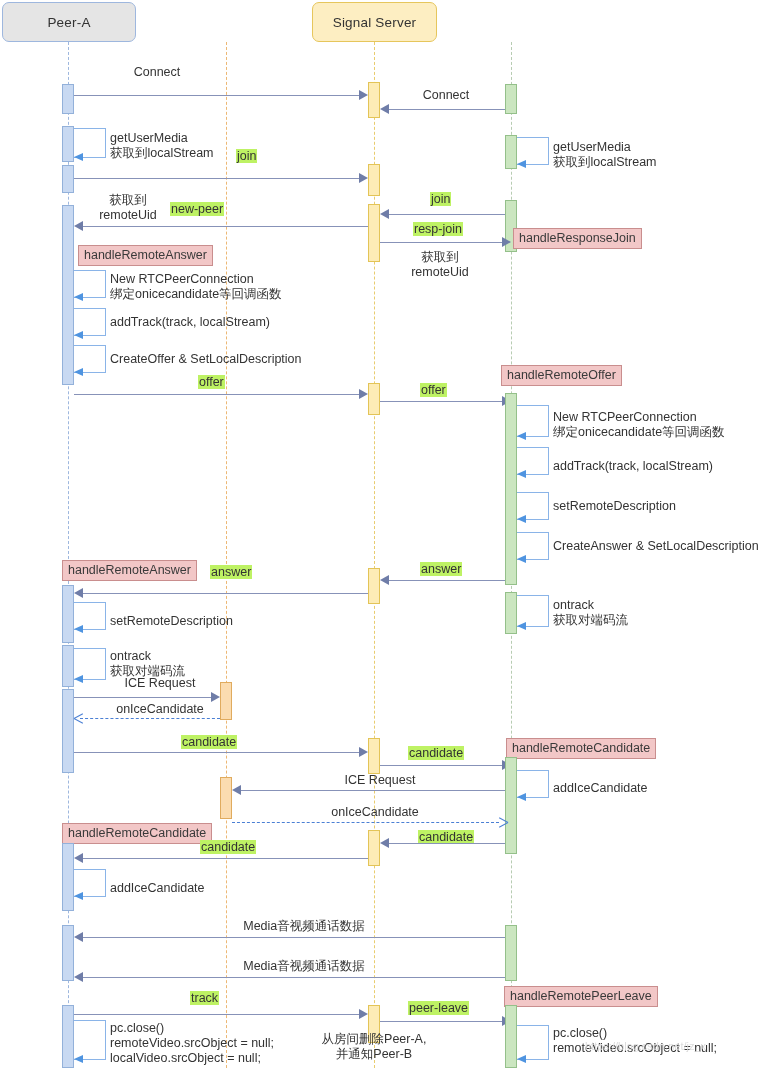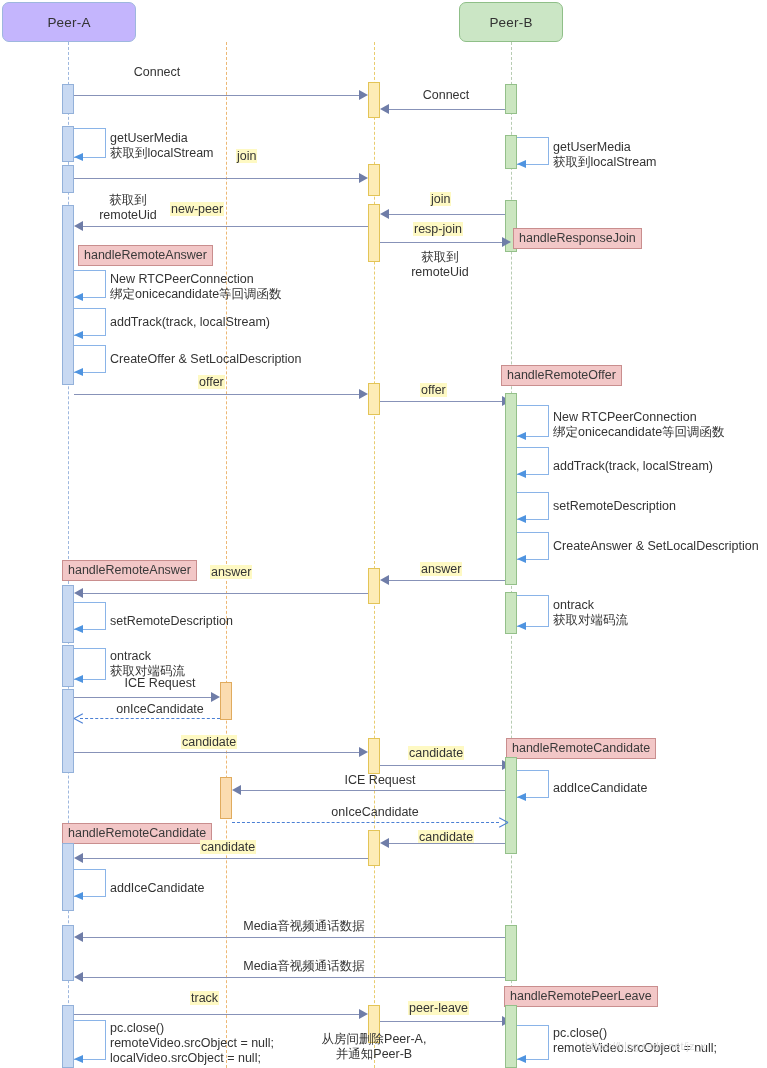--- a/index.html
+++ b/index.html
@@ -4,21 +4,21 @@
 <title>WebRTC Sequence Diagram</title>
 <style>
   html,body{margin:0;padding:0;background:#ffffff;}
   body{font-family:"Liberation Sans","DejaVu Sans",sans-serif;}
   #canvas{position:relative;width:767px;height:1068px;background:#fff;overflow:hidden;}
 
   
   .actor{position:absolute;border-radius:7px;border:1.2px solid #999;
          display:flex;align-items:center;justify-content:center;
          font-size:13.5px;color:#333;letter-spacing:.2px;box-sizing:border-box;}
-  .actor.a{background:#c4b5fd;border-color:#9eb7de;align-items:center;}
+  .actor.a{background:#e5e5e5;border-color:#9eb7de;align-items:center;}
   .actor.c{background:#fde3c6;border-color:#e8b268;}
   .actor.s{background:#fdeec2;border-color:#e6c65c;}
   .actor.b{background:#cbe6c5;border-color:#8fbf88;}
 
   
   .lifeline{position:absolute;width:0;border-left-width:1.4px;border-left-style:dashed;}
   .ll-a{border-left-color:#9eb7de;}
   .ll-c{border-left-color:#edb874;}
   .ll-s{border-left-color:#e9cc6e;}
   .ll-b{border-left-color:#b7ccb2;}
@@ -42,43 +42,43 @@
   .oarw::before,.oarw::after{content:"";position:absolute;width:10px;height:0;
         border-top:1.3px solid #4a7fd4;left:0;}
   .oarw.r::before{top:0;transform:rotate(28deg);transform-origin:100% 50%;}
   .oarw.r::after{top:0;transform:rotate(-28deg);transform-origin:100% 50%;}
   .oarw.l::before{top:0;transform:rotate(-28deg);transform-origin:0 50%;}
   .oarw.l::after{top:0;transform:rotate(28deg);transform-origin:0 50%;}
 
   
   .lbl{position:absolute;font-size:12.5px;color:#333;white-space:nowrap;line-height:15px;}
   .lbl.ctr{transform:translateX(-50%);text-align:right;}
-  .hl{background:#fef9c3;padding:0 1px;}
+  .hl{background:#bef264;padding:0 1px;}
   .note{position:absolute;font-size:12.5px;color:#3a3a3a;background:#f2c7c7;
         border:1px solid #c98e8e;padding:2px 5px 3px;white-space:nowrap;line-height:14px;box-sizing:border-box;}
 
   
   .self{position:absolute;border:1.1px solid #8ab4e8;border-left:none;box-sizing:border-box;}
   .selfarw{position:absolute;width:0;height:0;
            border-top:4.5px solid transparent;border-bottom:4.5px solid transparent;
            border-right:9px solid #4f94e0;}
   .selftxt{position:absolute;font-size:12.5px;color:#333;white-space:nowrap;line-height:15px;}
 
   .wm{position:absolute;font-size:11px;color:#dcdcdc;white-space:nowrap;}
 </style>
 </head>
 <body>
 
 <div id="canvas">
 
   <div class="actor a" style="left:2px;top:2px;width:134px;height:40px;">
     <span>Peer-A</span>
   </div>
-  <div class="actor b" style="left:459px;top:2px;width:104px;height:40px;">
-    <span>Peer-B</span>
+  <div class="actor s" style="left:312px;top:2px;width:125px;height:40px;">
+    <span>Signal Server</span>
   </div>
 
   <div class="lifeline ll-a" style="left:68px;top:42px;height:1026px;"></div>
   <div class="lifeline ll-c" style="left:226px;top:42px;height:1026px;"></div>
   <div class="lifeline ll-s" style="left:374px;top:42px;height:1026px;"></div>
   <div class="lifeline ll-b" style="left:511px;top:42px;height:1026px;"></div>
 
   <div class="act a" style="left:62px;top:84px;height:30px;"></div>
   <div class="act s" style="left:368px;top:82px;height:36px;"></div>
   <div class="act b" style="left:505px;top:84px;height:30px;"></div>

